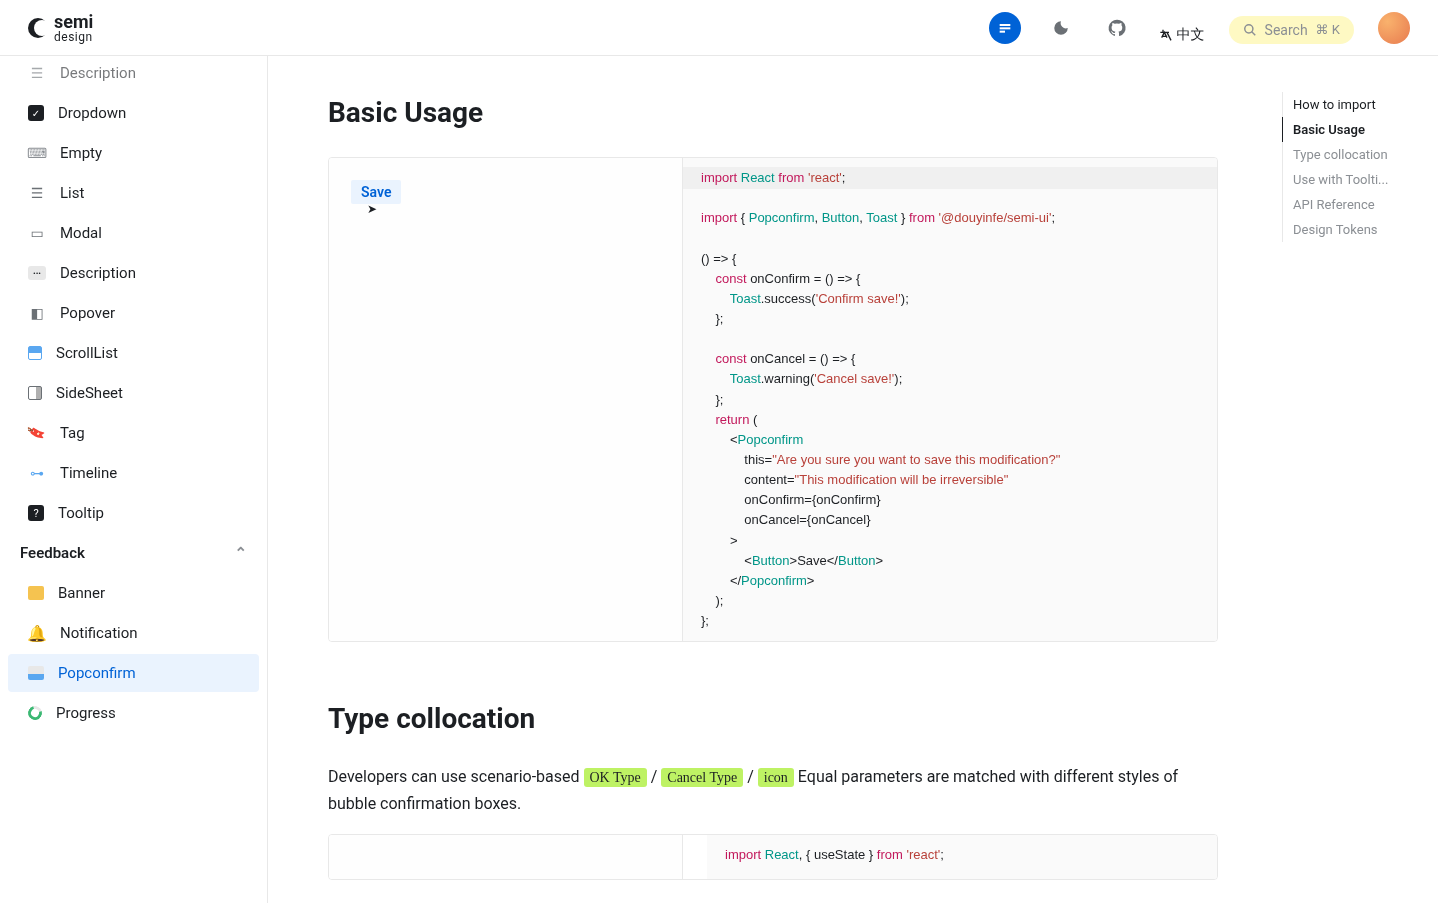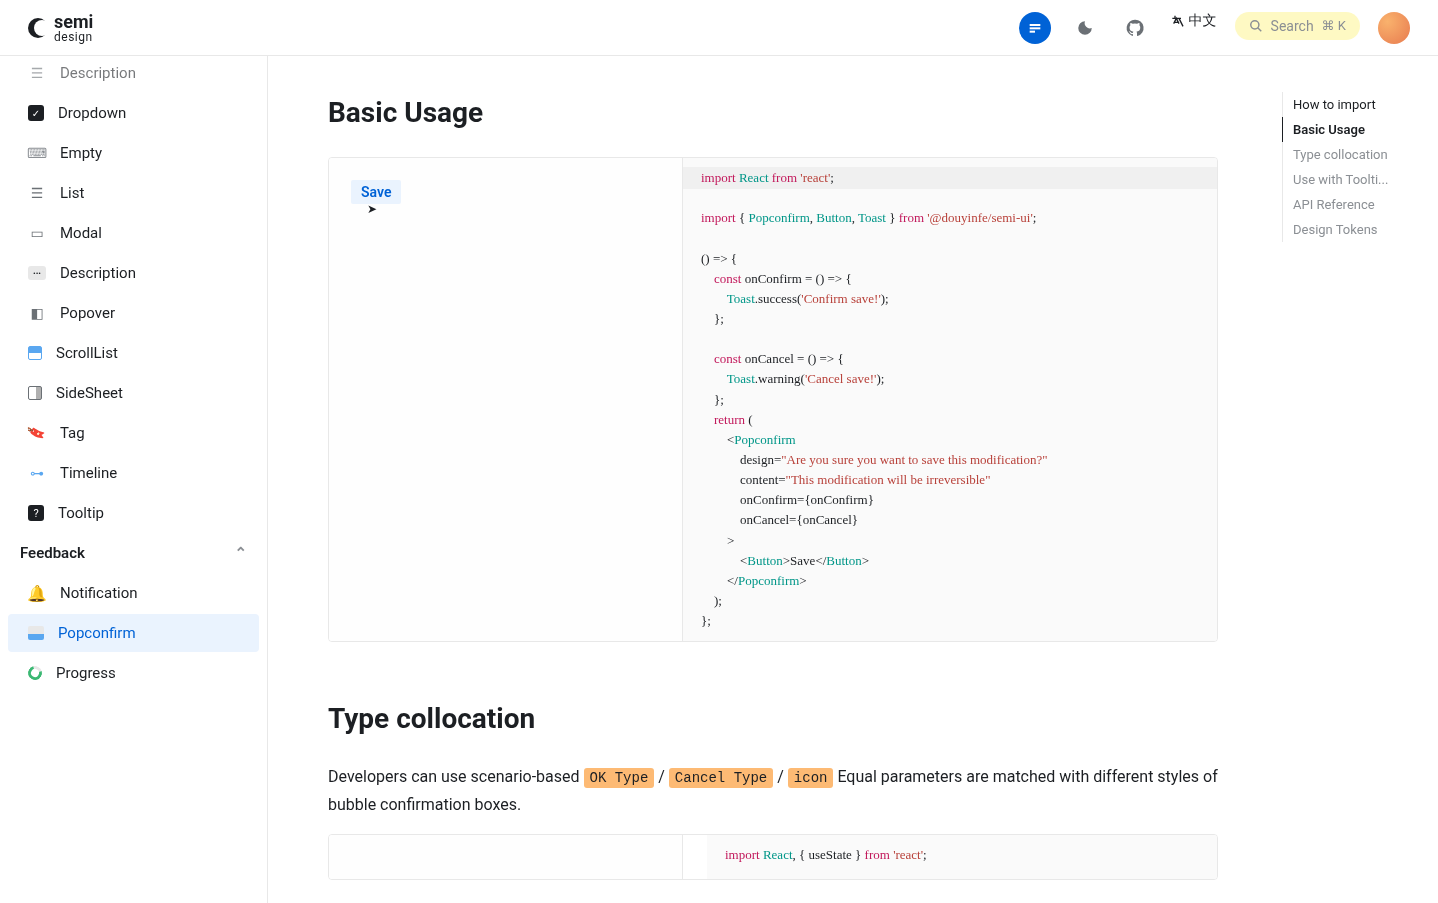--- a/index.html
+++ b/index.html
@@ -5,21 +5,21 @@
 * { margin: 0; padding: 0; box-sizing: border-box; }
 body { font-family: -apple-system, BlinkMacSystemFont, "Segoe UI", Roboto, sans-serif; color: #1c1f23; background: #fff; }
 
 
 .header { height: 56px; border-bottom: 1px solid #e8e8e8; display: flex; align-items: center; padding: 0 28px; justify-content: space-between; position: fixed; top:0; left:0; right:0; background:#fff; z-index:10; }
 .logo { display: flex; align-items: center; gap: 6px; font-weight: 700; font-size: 18px; }
 .logo-mark { width: 20px; height: 20px; border-radius: 50%; background: #1c1f23; position: relative; }
 .logo-mark::after { content:""; position:absolute; right:-2px; top:2px; width:16px; height:16px; border-radius:50%; background:#fff; }
 .logo-text { line-height: 1; }
 .logo-text .sub { display:block; font-size: 12px; font-weight:400; letter-spacing: 0.5px; }
-.header-right { display:flex; align-items:flex-start; gap: 18px; }
+.header-right { display:flex; align-items:flex-end; gap: 24px; }
 .icon-btn { width: 32px; height:32px; border-radius: 50%; display:flex; align-items:center; justify-content:center; color:#6b7075; cursor:pointer; }
 .icon-btn.primary { background:#0062d6; color:#fff; }
 .lang { display:flex; align-items:center; gap:4px; color:#1c1f23; font-size:14px; cursor:pointer; }
 .search-btn { background:#fef9c3; border-radius: 16px; padding: 6px 14px; display:flex; align-items:center; gap:8px; color:#8b8f94; font-size:14px; cursor:pointer; }
 .search-btn .kbd { color:#8b8f94; font-size:13px; }
 .avatar { width:32px; height:32px; border-radius:50%; background: radial-gradient(circle at 30% 30%, #f9b26d, #e87b4f); }
 
 
 .sidebar { position:fixed; top:56px; left:0; bottom:0; width:268px; border-right:1px solid #e8e8e8; overflow-y:auto; padding: 0 0 20px 0; }
 .side-item { display:flex; align-items:center; gap:14px; padding: 10px 20px; font-size:15px; color:#1c1f23; cursor:pointer; border-radius:4px; margin: 2px 8px; }
@@ -46,33 +46,33 @@
 .ic-notif { color:#f5c350; font-size:16px; }
 .ic-popconfirm { background:linear-gradient(#e8e8e8 60%, #5aa7f0 60%); border-radius:2px; width:16px; height:14px; }
 .ic-progress { width:14px; height:14px; border-radius:50%; border:3px solid #3bb873; border-top-color:#e8e8e8; transform:rotate(30deg);}
 .ic-empty { color:#8b8f94; }
 
 
 .main { margin-left:268px; margin-right:160px; padding: 40px 60px 80px 60px; margin-top:56px; }
 h2.section { font-size: 28px; font-weight:700; margin-bottom: 28px; }
 .demo-box { border:1px solid #e8e8e8; border-radius:4px; display:flex; overflow:hidden; margin-bottom:60px; }
 .demo-preview { flex:0 0 354px; border-right:1px solid #e8e8e8; padding: 22px; background:#fefefe; position:relative; }
-.demo-code { flex:1; background:#fafafa; padding: 10px 18px; font-family: Liberation Serif, serif; font-size:13px; line-height:1.55; overflow-x:auto; }
+.demo-code { flex:1; background:#fafafa; padding: 10px 18px; font-family: Liberation Sans, sans-serif; font-size:13px; line-height:1.55; overflow-x:auto; }
 .save-btn { color:#0062d6; font-weight:600; background:#eaf3fe; padding:4px 10px; border-radius:2px; cursor:pointer; display:inline-block; font-size:14px; }
 .cursor-arrow { position:absolute; top:44px; left:38px; font-size:12px; pointer-events:none; }
 
 
 .tok-kw { color:#c2185b; }
 .tok-mod { color:#009688; }
 .tok-str { color:#b8413a; }
 .tok-tag { color:#009688; }
 .code-line-hl { background:#f0f0f0; display:block; margin: -1px -18px; padding:1px 18px; }
 
 .para { font-size:16px; line-height:1.7; color:#1c1f23; margin-bottom:16px; }
-.inline-code { background:#fdba74; padding:2px 6px; border-radius:3px; font-family: Liberation Mono, monospace; font-size:14px; }
+.inline-code { background:#bef264; padding:2px 6px; border-radius:3px; font-family: Liberation Serif, serif; font-size:14px; }
 
 
 .toc { position:fixed; top:92px; right:16px; width:140px; font-size:13px; }
 .toc-item { padding: 5px 10px; color:#8b8f94; border-left:1px solid #e8e8e8; cursor:pointer; white-space:nowrap; overflow:hidden; text-overflow:ellipsis; }
 .toc-item:first-child { color:#1c1f23; }
 .toc-item.active { color:#1c1f23; font-weight:600; border-left-color:#1c1f23; }
 </style>
 </head>
 <body>
 
@@ -169,20 +169,24 @@
     <span class="side-icon ic-tooltip">?</span>
     <span>Tooltip</span>
   </div>
 
   <div class="side-group">
     <span>Feedback</span>
     <span class="chevron">⌃</span>
   </div>
 
   <div class="side-item">
+    <span class="side-icon ic-banner"></span>
+    <span>Banner</span>
+  </div>
+  <div class="side-item">
     <span class="side-icon ic-notif">🔔</span>
     <span>Notification</span>
   </div>
   <div class="side-item active">
     <span class="side-icon ic-popconfirm"></span>
     <span>Popconfirm</span>
   </div>
   <div class="side-item">
     <span class="side-icon ic-progress"></span>
     <span>Progress</span>
@@ -203,21 +207,21 @@
 <span>() =&gt; {</span>
     <span class="tok-kw">const</span><span> onConfirm = () =&gt; {</span>
         <span class="tok-mod">Toast</span><span>.success(</span><span class="tok-str">'Confirm save!'</span><span>);</span>
 <span>    };</span>
 
     <span class="tok-kw">const</span><span> onCancel = () =&gt; {</span>
         <span class="tok-mod">Toast</span><span>.warning(</span><span class="tok-str">'Cancel save!'</span><span>);</span>
 <span>    };</span>
     <span class="tok-kw">return</span><span> (</span>
 <span>        &lt;</span><span class="tok-tag">Popconfirm</span>
-<span>            design=</span><span class="tok-str">"Are you sure you want to save this modification?"</span>
+<span>            this=</span><span class="tok-str">"Are you sure you want to save this modification?"</span>
 <span>            content=</span><span class="tok-str">"This modification will be irreversible"</span>
 <span>            onConfirm={onConfirm}</span>
 <span>            onCancel={onCancel}</span>
 <span>        &gt;</span>
 <span>            &lt;</span><span class="tok-tag">Button</span><span>&gt;</span><span>Save</span><span>&lt;/</span><span class="tok-tag">Button</span><span>&gt;</span>
 <span>        &lt;/</span><span class="tok-tag">Popconfirm</span><span>&gt;</span>
 <span>    );</span>
 <span>};</span></pre>
   </div>
 

